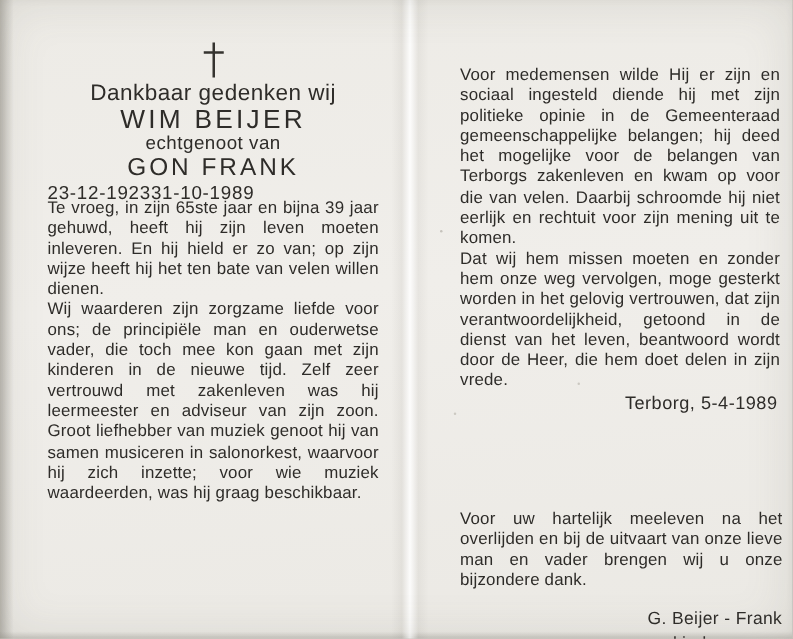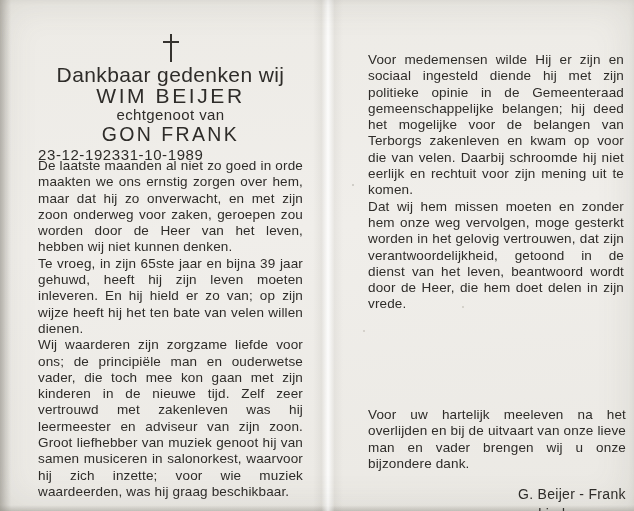--- a/index.html
+++ b/index.html
@@ -46,21 +46,21 @@
   }
   .cross{
     position:relative;width:18px;height:28px;margin:0 auto 4px auto;
   }
   .cross::before{
     content:"";position:absolute;left:8px;top:0;width:2px;height:28px;background:#35332f;
   }
   .cross::after{
     content:"";position:absolute;left:1px;top:7px;width:16px;height:2px;background:#35332f;
   }
-  .intro{font-size:21px;line-height:17px;margin-bottom:2px;letter-spacing:0.4px;}
+  .intro{font-size:18px;line-height:17px;margin-bottom:2px;letter-spacing:0.4px;}
   .deceased-name{font-size:21px;line-height:22px;letter-spacing:2.6px;font-weight:400;}
   .relation{font-size:15px;line-height:16px;letter-spacing:0.4px;}
   .spouse-name{font-size:19.5px;line-height:22px;letter-spacing:2.4px;}
   .dates{
     display:flex;justify-content:flex-start;
     font-size:15px;line-height:18px;margin-top:1px;letter-spacing:0.6px;
   }
   .left-body{
     position:absolute;left:38px;top:158px;width:265px;
   }
@@ -100,28 +100,28 @@
     <div class="deceased-name">WIM BEIJER</div>
     <div class="relation">echtgenoot van</div>
     <div class="spouse-name">GON FRANK</div>
     <div class="dates">
       <span>23-12-1923</span>
       <span>31-10-1989</span>
     </div>
   </div>
 
   <div class="left-body body-text">
-    <p>De laatste maanden al niet zo goed in orde maakten we ons ernstig zorgen over hem, maar dat hij zo onverwacht, en met zijn zoon onderweg voor zaken, geroepen zou worden door de Heer van het leven, hebben wij niet kunnen denken.</p>
     <p>Te vroeg, in zijn 65ste jaar en bijna 39 jaar gehuwd, heeft hij zijn leven moeten inleveren. En hij hield er zo van; op zijn wijze heeft hij het ten bate van velen willen dienen.</p>
     <p>Wij waarderen zijn zorgzame liefde voor ons; de principiële man en ouderwetse vader, die toch mee kon gaan met zijn kinderen in de nieuwe tijd. Zelf zeer vertrouwd met zakenleven was hij leermeester en adviseur van zijn zoon. Groot liefhebber van muziek genoot hij van samen musiceren in salonorkest, waarvoor hij zich inzette; voor wie muziek waardeerden, was hij graag beschikbaar.</p>
   </div>
 
   <div class="right-body body-text">
     <p>Voor medemensen wilde Hij er zijn en sociaal ingesteld diende hij met zijn politieke opinie in de Gemeenteraad gemeenschappelijke belangen; hij deed het mogelijke voor de belangen van Terborgs zakenleven en kwam op voor die van velen. Daarbij schroomde hij niet eerlijk en rechtuit voor zijn mening uit te komen.</p>
     <p>Dat wij hem missen moeten en zonder hem onze weg vervolgen, moge gesterkt worden in het gelovig vertrouwen, dat zijn verantwoordelijkheid, getoond in de dienst van het leven, beantwoord wordt door de Heer, die hem doet delen in zijn vrede.</p>
+    <div class="dateline">Terborg, 5-4-1989</div>
   </div>
 
   <div class="thanks-block body-text">
     <p>Voor uw hartelijk meeleven na het overlijden en bij de uitvaart van onze lieve man en vader brengen wij u onze bijzondere dank.</p>
     <div class="signature">
       <div>G. Beijer - Frank</div>
       <div>en kinderen</div>
     </div>
   </div>
 

